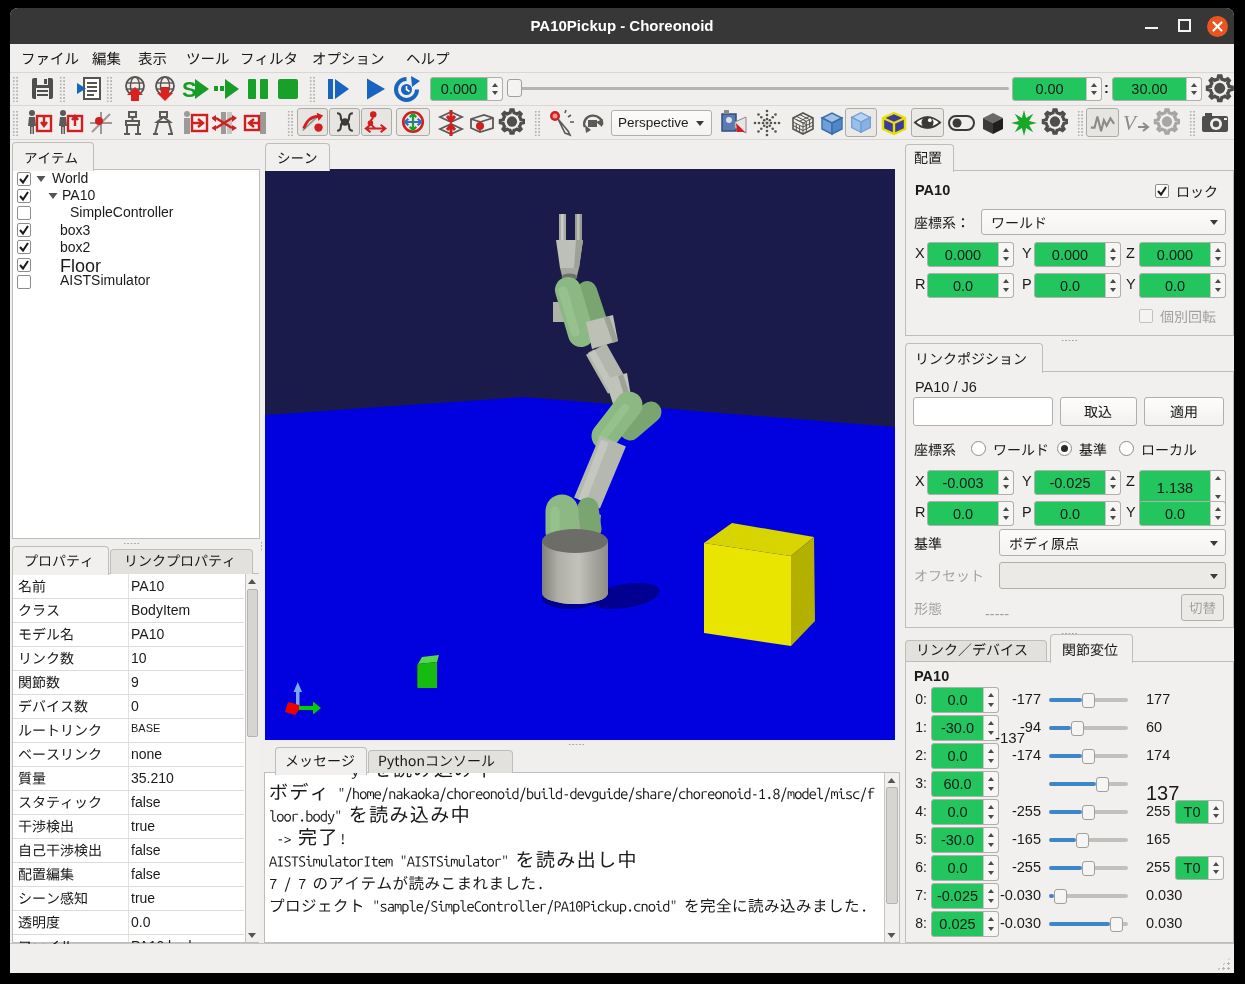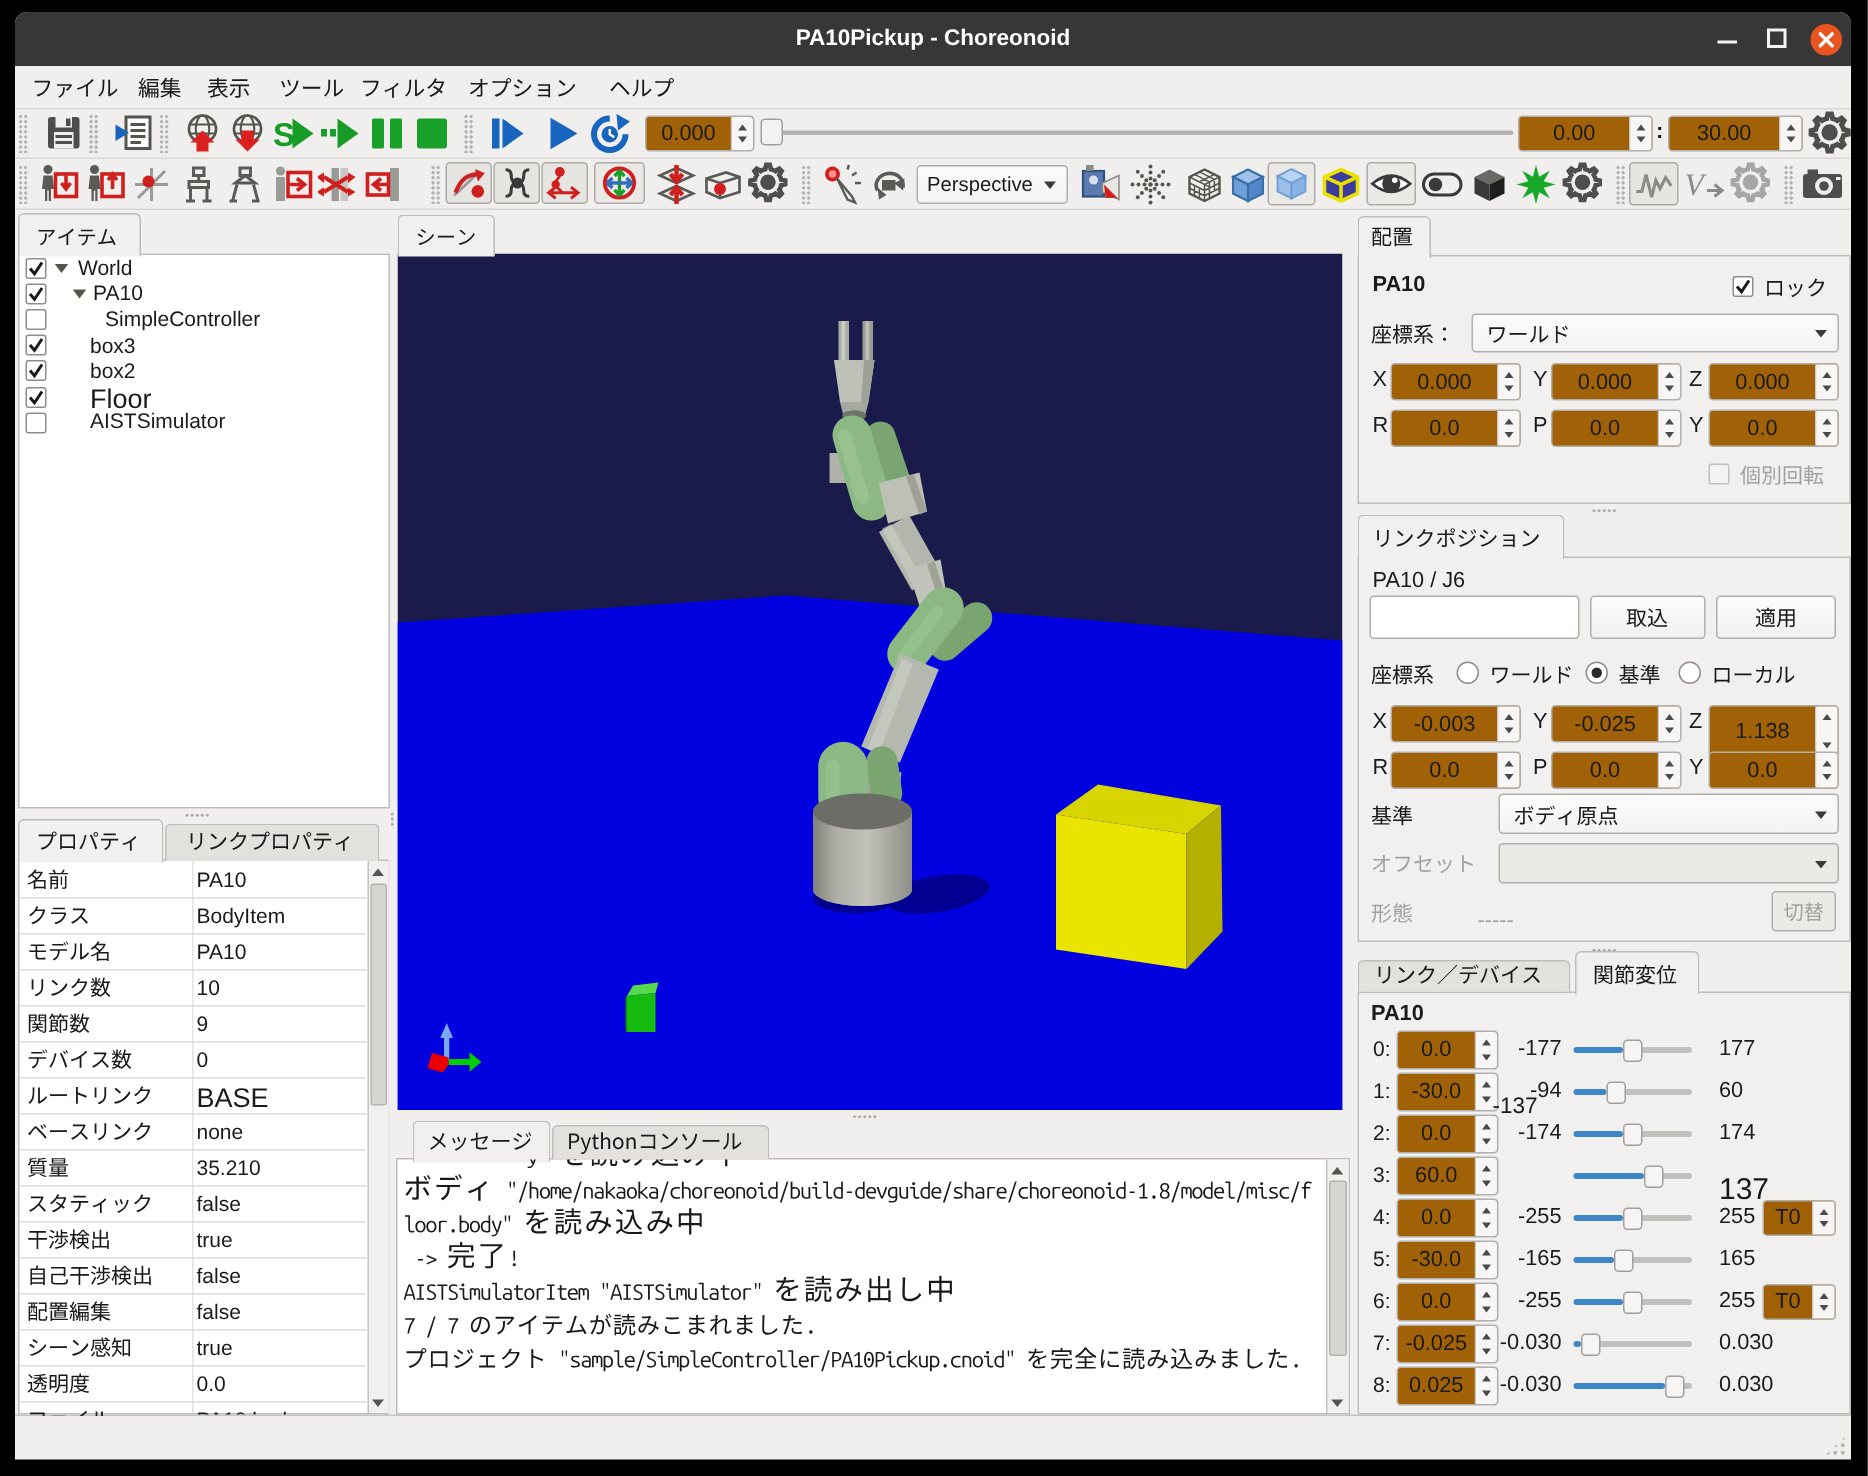--- a/index.html
+++ b/index.html
@@ -1,17 +1,17 @@
 <!DOCTYPE html>
 <html><head><meta charset="utf-8"><style>
 *{margin:0;padding:0;box-sizing:border-box}
 html,body{width:1245px;height:984px;background:#000;font-family:"Liberation Sans",sans-serif;overflow:hidden}
 body{position:relative}
 .a{position:absolute}
-.spin{position:absolute;background:#a16207;border:1px solid #b1afac;border-radius:3px;font-size:14.5px;color:#1a1a1a}
+.spin{position:absolute;background:#22c55e;border:1px solid #b1afac;border-radius:3px;font-size:14.5px;color:#1a1a1a}
 .spin .v{position:absolute;left:0;right:15px;top:0;bottom:0;display:flex;align-items:center;justify-content:center}
 .spin .ar{position:absolute;right:0;top:0;bottom:0;width:15px;border-left:1px solid #cac8c5;background:#f7f6f4;border-radius:0 2px 2px 0}
 .spin .ar:before{content:"";position:absolute;left:3.5px;top:5px;border-left:3.5px solid transparent;border-right:3.5px solid transparent;border-bottom:4.5px solid #4a4a48}
 .spin .ar:after{content:"";position:absolute;left:3.5px;bottom:5px;border-left:3.5px solid transparent;border-right:3.5px solid transparent;border-top:4.5px solid #4a4a48}
 .tab{position:absolute;background:#f1f0ee;border:1px solid #bfbdba;border-bottom:none;border-radius:4px 4px 0 0;z-index:5}
 .tab.us{background:#e3e1de}
 .box{position:absolute;background:#f1f0ee;border:1px solid #bfbdba}
 .wbox{position:absolute;background:#fff;border:1px solid #bfbdba}
 .btn{position:absolute;background:linear-gradient(#fdfdfc,#f3f1ef);border:1px solid #b1afac;border-radius:3px}
 .combo{position:absolute;background:linear-gradient(#fcfbfa,#f5f3f1);border:1px solid #b1afac;border-radius:3px}
@@ -366,21 +366,21 @@
 <div class="txt" style="left:131px;top:601.5px;font-size:14px">BodyItem</div>
 <div class="a" style="left:13px;top:622.0px;width:231px;height:1px;background:#dddbd8"></div>
 <div class="txt" style="left:131px;top:625.5px;font-size:14px">PA10</div>
 <div class="a" style="left:13px;top:646.0px;width:231px;height:1px;background:#dddbd8"></div>
 <div class="txt" style="left:131px;top:649.5px;font-size:14px">10</div>
 <div class="a" style="left:13px;top:670.0px;width:231px;height:1px;background:#dddbd8"></div>
 <div class="txt" style="left:131px;top:673.5px;font-size:14px">9</div>
 <div class="a" style="left:13px;top:694.0px;width:231px;height:1px;background:#dddbd8"></div>
 <div class="txt" style="left:131px;top:697.5px;font-size:14px">0</div>
 <div class="a" style="left:13px;top:718.0px;width:231px;height:1px;background:#dddbd8"></div>
-<div class="txt" style="left:131px;top:721.5px;font-size:18px">BASE</div>
+<div class="txt" style="left:131px;top:721.5px;font-size:11px">BASE</div>
 <div class="a" style="left:13px;top:742.0px;width:231px;height:1px;background:#dddbd8"></div>
 <div class="txt" style="left:131px;top:745.5px;font-size:14px">none</div>
 <div class="a" style="left:13px;top:766.0px;width:231px;height:1px;background:#dddbd8"></div>
 <div class="txt" style="left:131px;top:769.5px;font-size:14px">35.210</div>
 <div class="a" style="left:13px;top:790.0px;width:231px;height:1px;background:#dddbd8"></div>
 <div class="txt" style="left:131px;top:793.5px;font-size:14px">false</div>
 <div class="a" style="left:13px;top:814.0px;width:231px;height:1px;background:#dddbd8"></div>
 <div class="txt" style="left:131px;top:817.5px;font-size:14px">true</div>
 <div class="a" style="left:13px;top:838.0px;width:231px;height:1px;background:#dddbd8"></div>
 <div class="txt" style="left:131px;top:841.5px;font-size:14px">false</div>

